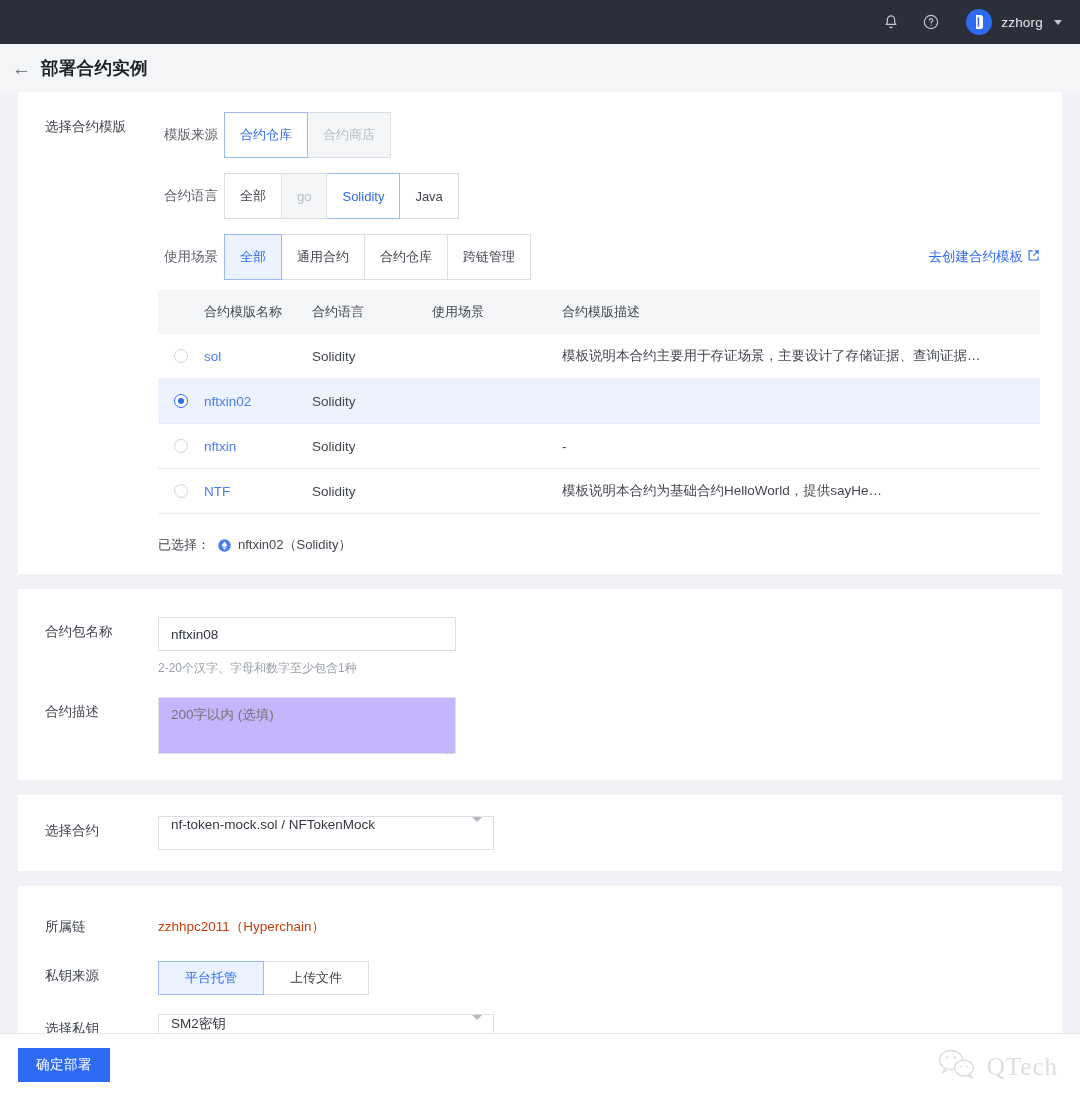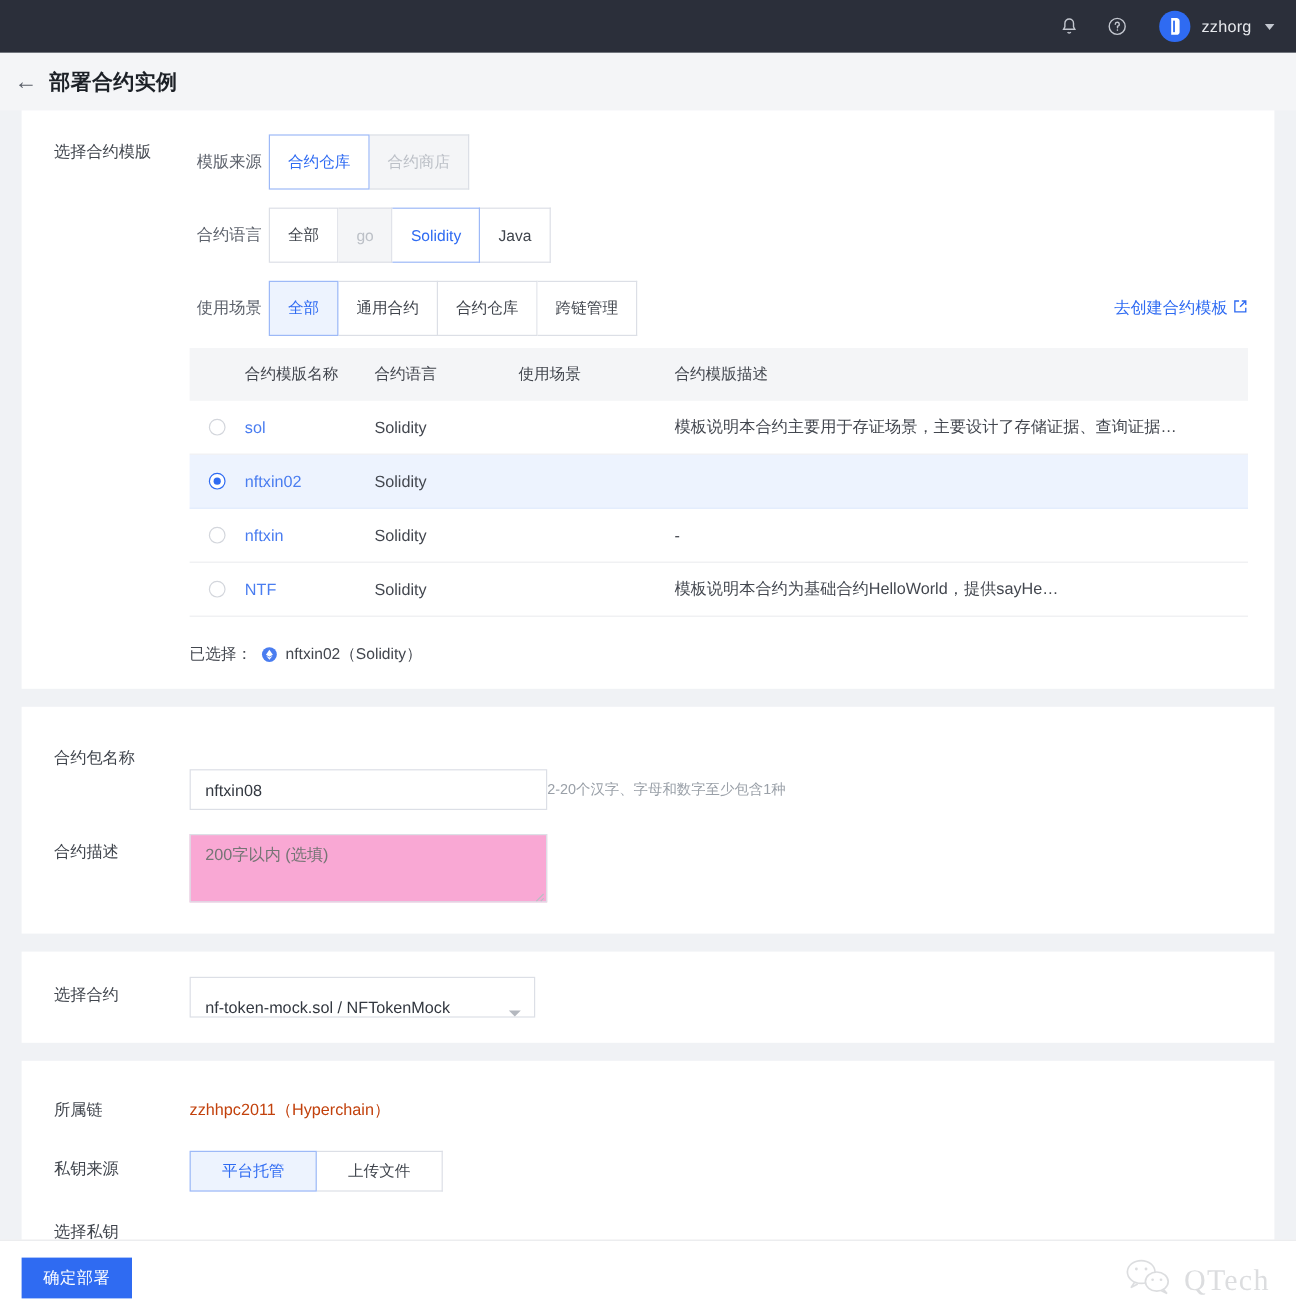--- a/index.html
+++ b/index.html
@@ -104,40 +104,40 @@
     width: 6px; height: 6px; border-radius: 50%; background: #2f6bf2;
   }
 
   .selected-line {
     margin: 22px 0 0 22px; display: flex; align-items: center;
     font-size: 13px; color: #43474f; gap: 3px;
   }
   .sel-icon { width: 15px; height: 15px; display: block; margin: 0 3px 0 4px; }
 
   
-  .field-col { display: flex; flex-direction: row; margin-top: 24px; }
+  .field-col { display: flex; flex-direction: column; }
   .txt-input {
     width: 298px; height: 34px; border: 1px solid #dcdfe6; background: #fff;
     font-size: 13.5px; color: #333840; padding: 0 12px;
     font-family: "Liberation Sans", sans-serif; outline: none;
   }
   .hint { font-size: 12px; color: #9aa0a8; margin-top: 9px; }
   .txt-area {
-    width: 298px; height: 57px; border: 1px solid #dcdfe6; background: #f9a8d4;
+    width: 298px; height: 57px; border: 1px solid #dcdfe6; background: #c4b5fd;
     font-size: 13.5px; color: #333840; padding: 8px 12px; resize: none;
     font-family: "Liberation Sans", sans-serif; outline: none; display: block;
   }
   .ta-wrap { position: relative; }
   .ta-handle {
     position: absolute; right: 2px; bottom: 2px; width: 11px; height: 11px;
     pointer-events: none; color: #b9bdc4;
   }
   .select-box {
-    width: 288px; height: 34px; border: 1px solid #dcdfe6; background: #fff;
-    display: flex; align-items: flex-end; padding: 0 11px 0 12px;
+    width: 336px; height: 34px; border: 1px solid #dcdfe6; background: #fff;
+    display: flex; align-items: flex-start; padding: 0 11px 0 12px;
     font-size: 13.5px; color: #333840; cursor: pointer;
   }
   .select-box .sel-val { flex: 1; }
   .sel-caret {
     width: 0; height: 0; border-left: 5px solid transparent;
     border-right: 5px solid transparent; border-top: 5px solid #b4b8bf;
   }
   .static-val { font-size: 13.5px; color: #c2410c; line-height: 30px; }
 
   
@@ -345,20 +345,24 @@
     </div>
     <div class="row" style="margin-bottom:19px;">
       <div class="row-label">私钥来源</div>
       <div class="seg-group">
         <div class="seg active filled" style="height:34px;padding:0 26px;">平台托管</div>
         <div class="seg" style="height:34px;padding:0 26px;">上传文件</div>
       </div>
     </div>
     <div class="row">
       <div class="row-label">选择私钥</div>
+      <div class="select-box">
+        <span class="sel-val">SM2密钥</span>
+        <span class="sel-caret"></span>
+      </div>
     </div>
   </div>
 </div>
 
 <div class="footer">
   <button class="deploy-btn">确定部署</button>
   <div class="watermark">
     <span>
       <svg viewBox="0 0 44 34" width="44" height="34" fill="none" stroke="#8d9299" stroke-width="1.4">
         <ellipse cx="15" cy="12" rx="11.5" ry="9.5"></ellipse>

